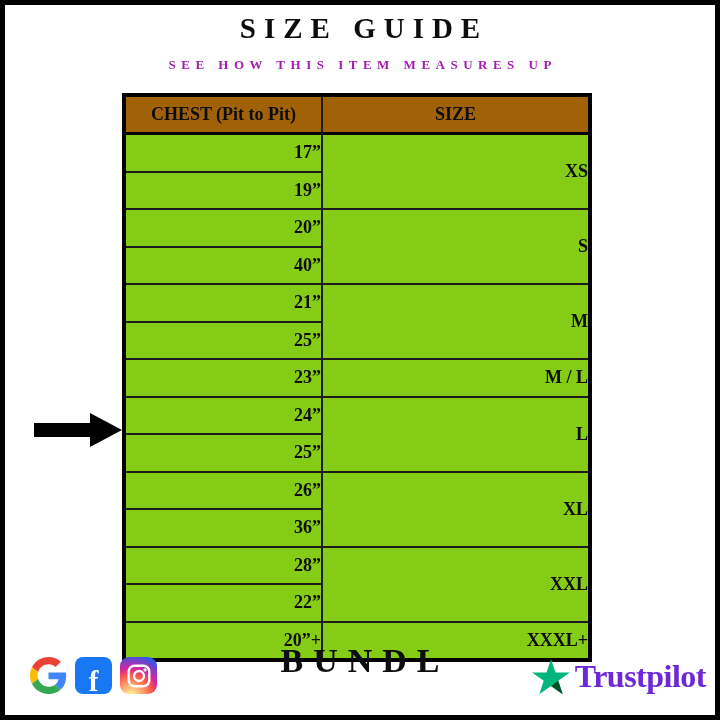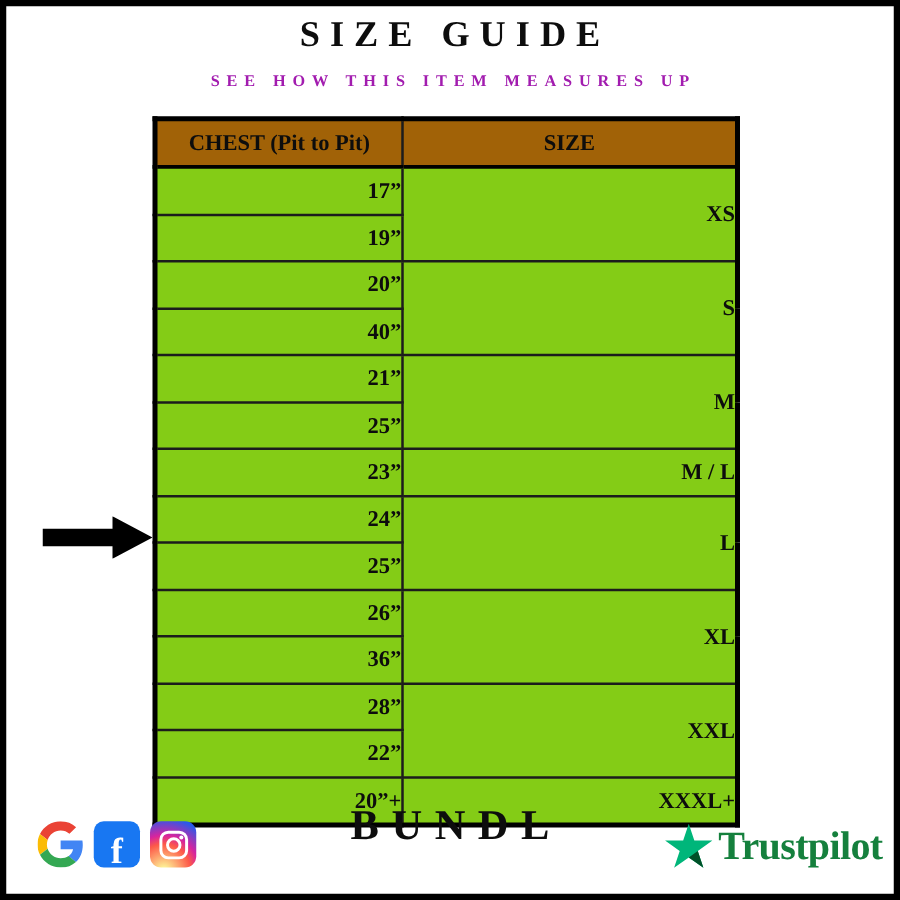--- a/index.html
+++ b/index.html
@@ -104,21 +104,21 @@
     font-size: 11px; font-weight: 700;
     letter-spacing: 4.5px; padding-left: 4.5px;
     margin-top: 3px; color: #111;
   }
   .trustpilot {
     position: absolute; right: 14px; top: 658px;
     display: flex; align-items: center; gap: 5px;
   }
   .trustpilot-label {
     font-size: 32px; font-weight: 700;
-    color: #15803d; letter-spacing: -0.5px;
+    color: #6d28d9; letter-spacing: -0.5px;
   }
 </style>
 </head>
 <body>
 
 <div id="canvas">
   <div class="frame"></div>
 
   <div class="title">SIZE GUIDE</div>
   <div class="subtitle">SEE HOW THIS ITEM MEASURES UP</div>

